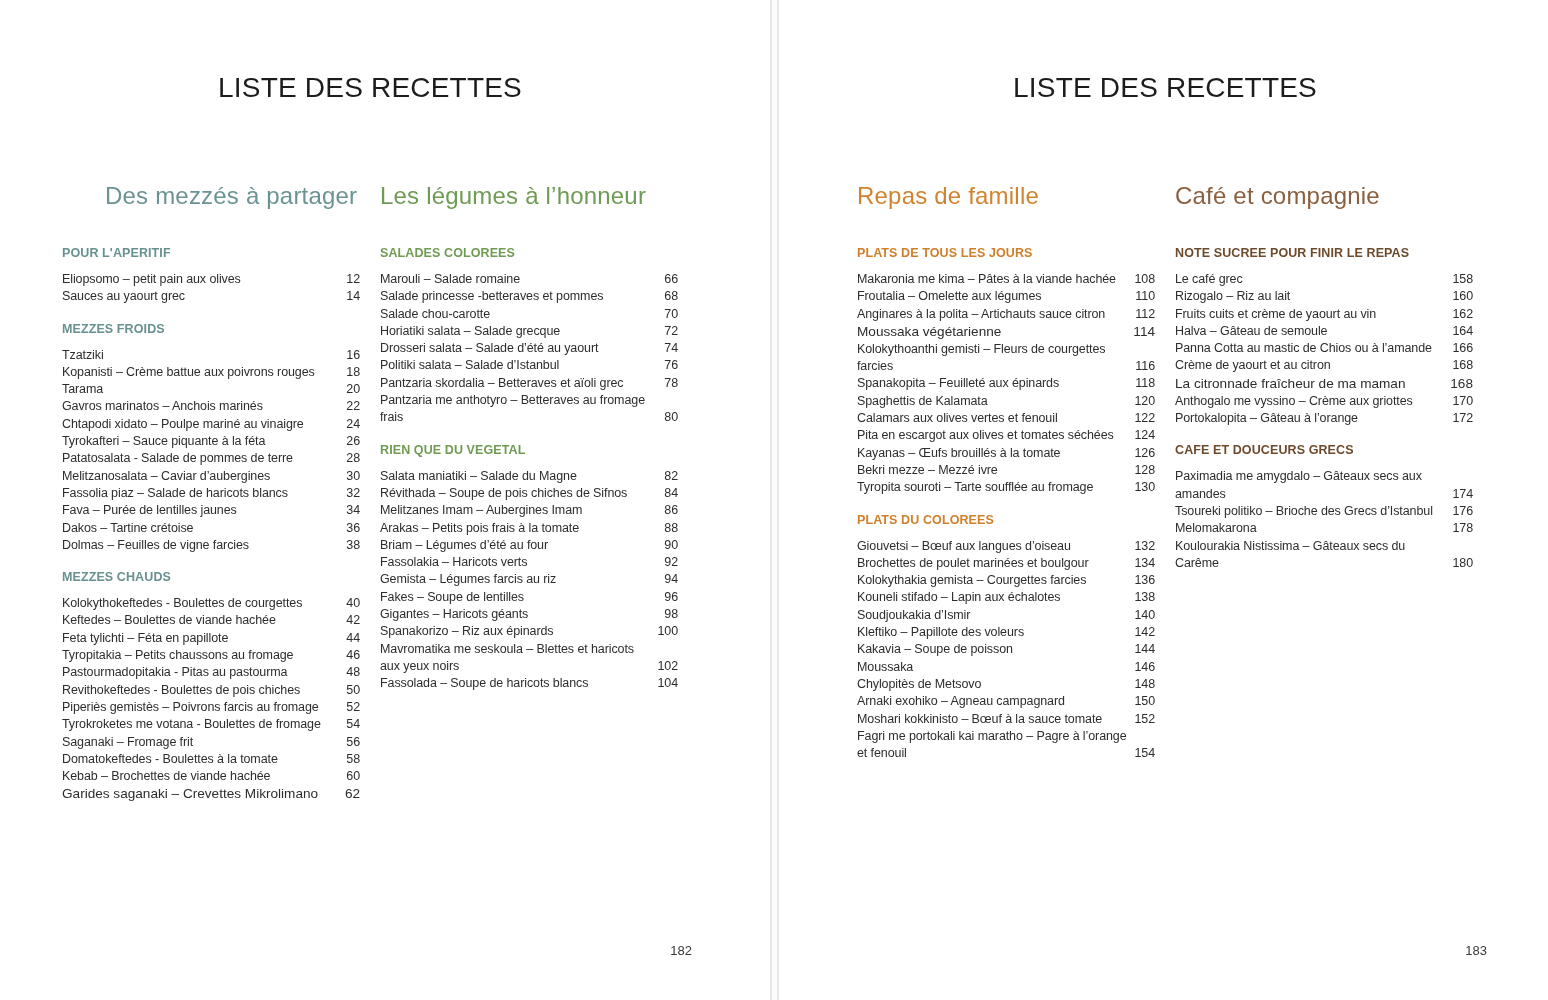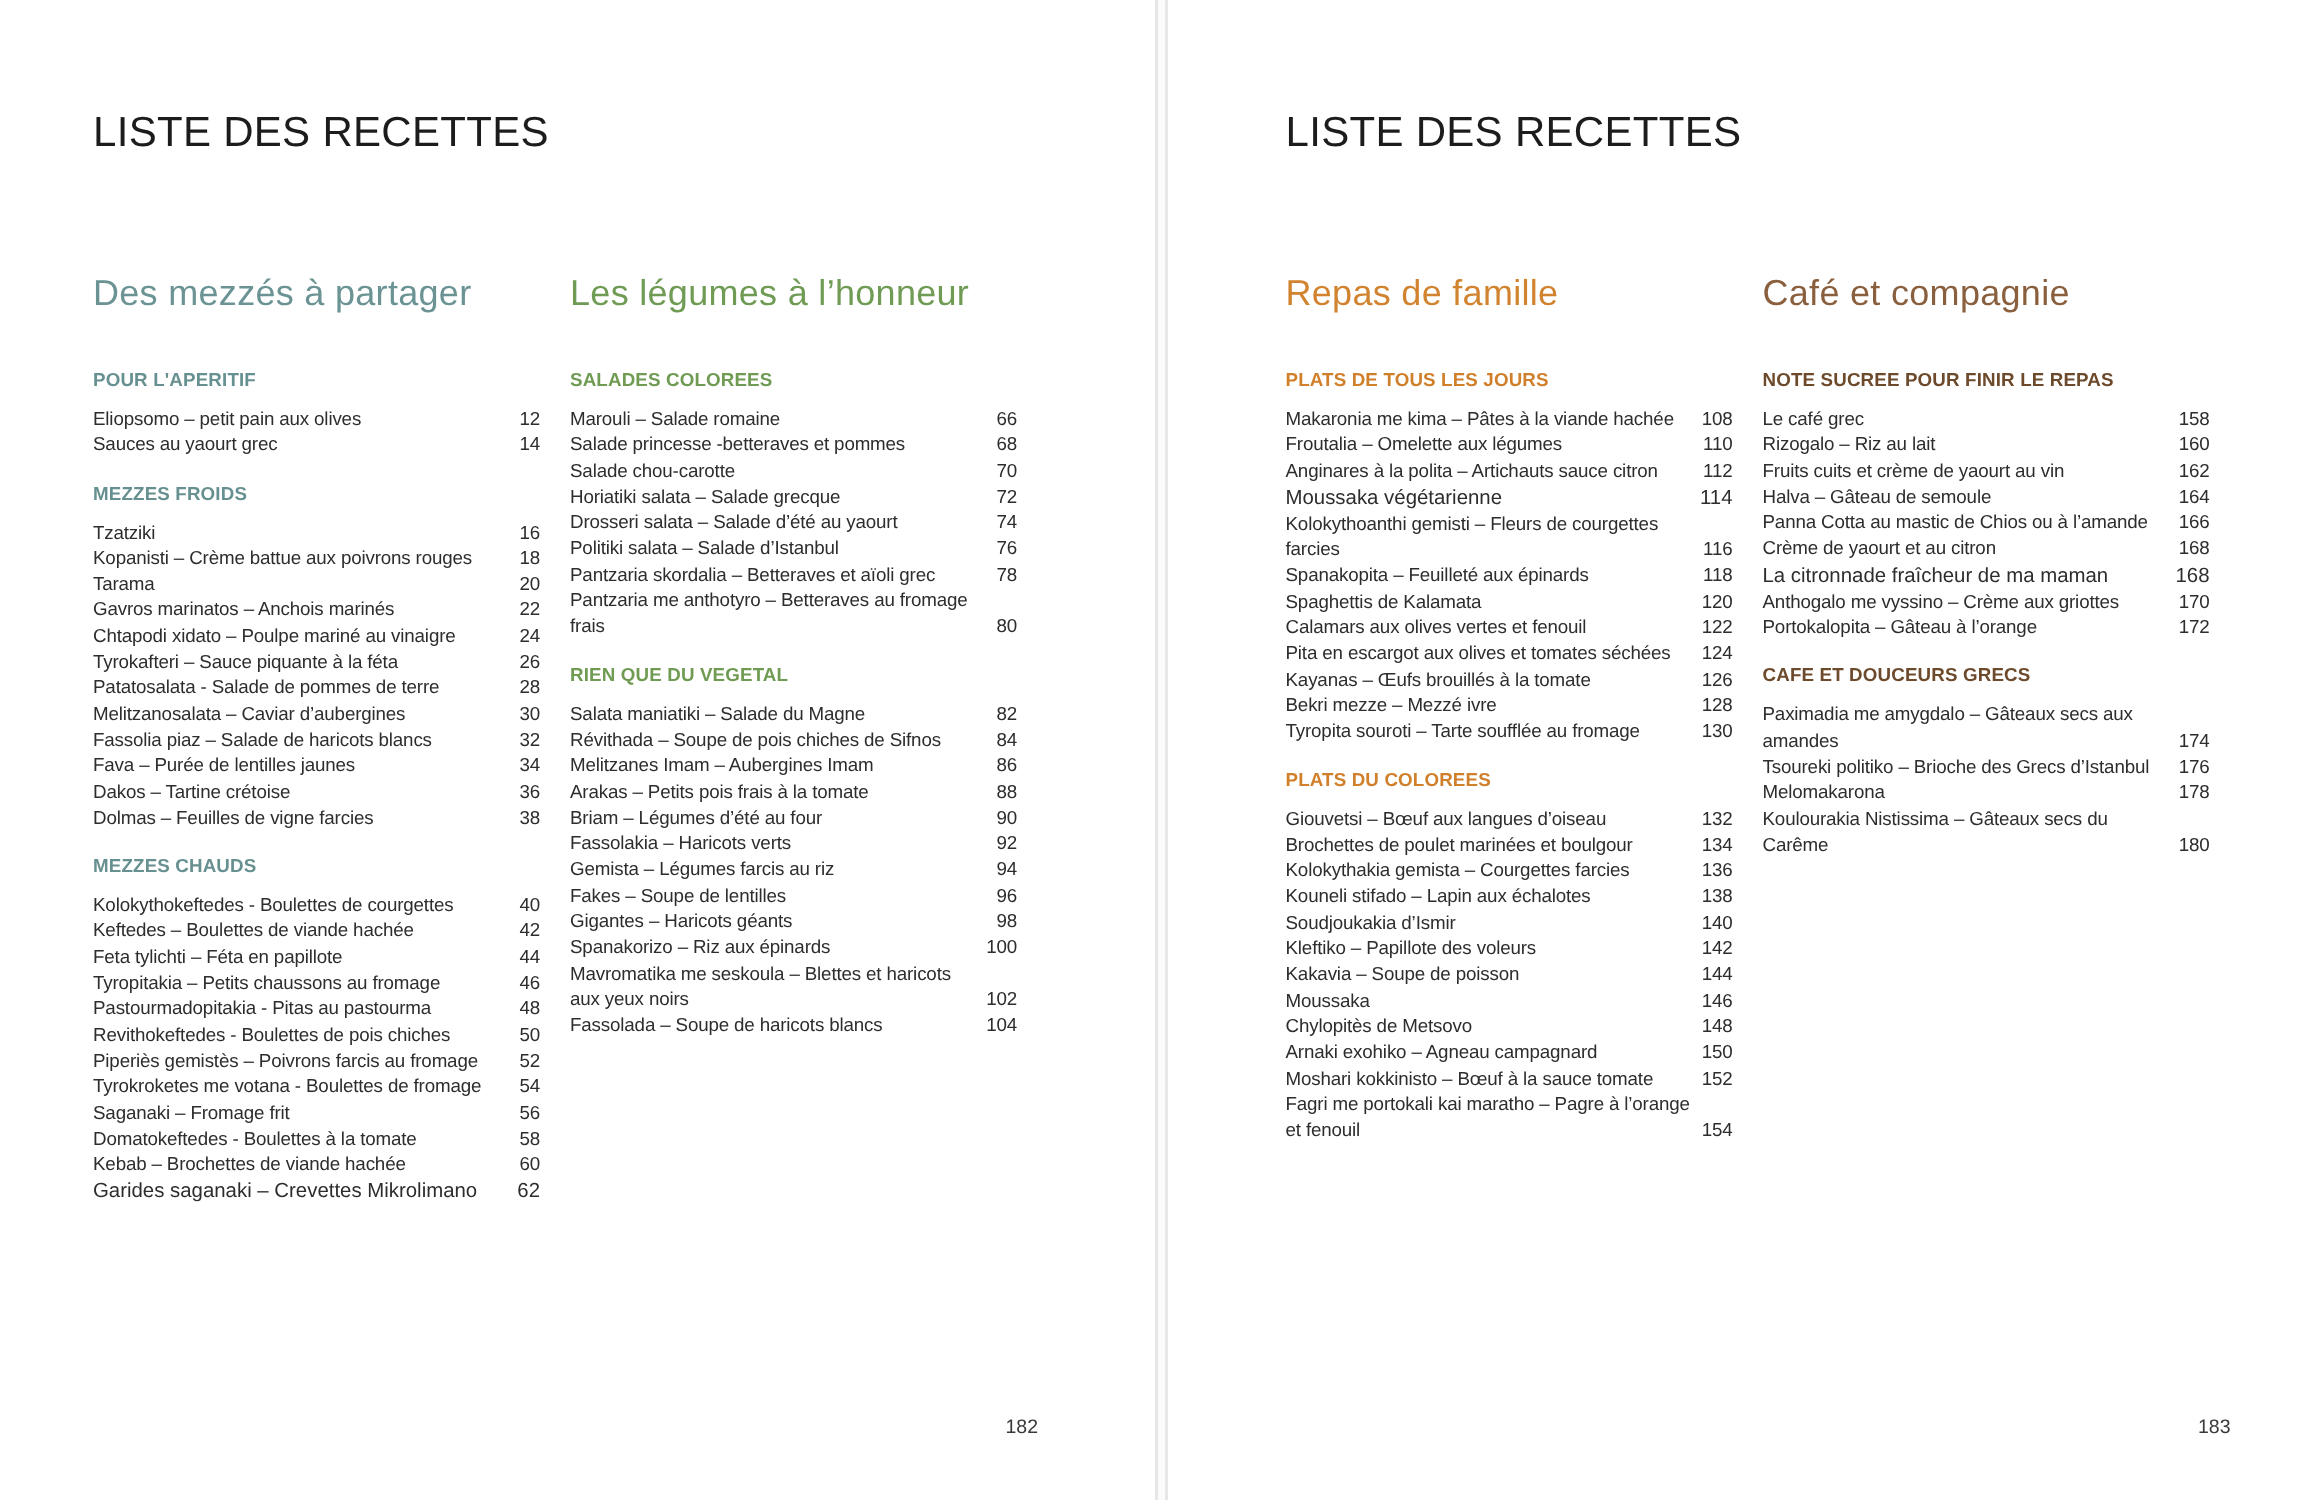--- a/index.html
+++ b/index.html
@@ -5,21 +5,21 @@
   html,body{margin:0;padding:0;background:#ffffff;}
   body{width:1548px;height:1000px;overflow:hidden;font-family:"Liberation Sans",sans-serif;}
   .spread{display:flex;width:1548px;height:1000px;background:#ffffff;}
   .page{position:relative;height:1000px;background:#ffffff;box-sizing:border-box;}
   .page-left{width:769px;}
   .page-right{width:767px;}
   .gutter{width:12px;height:1000px;background:linear-gradient(to right,#ffffff 0 1px,#e7e7e7 1px 3px,#fbfbfb 3px 8px,#e7e7e7 8px 10px,#ffffff 10px);}
   .content{width:616px;}
   .page-left .content{margin-left:62px;}
   .page-right .content{margin-left:76px;}
-  .page-title{margin:72px 0 0;font-size:28px;line-height:31px;font-weight:500;letter-spacing:0.2px;color:#1c1c1c;text-align:left;}
+  .page-title{margin:72px 0 0;font-size:28px;line-height:31px;font-weight:500;letter-spacing:0.2px;color:#1c1c1c;text-align:center;}
   .columns{display:flex;gap:20px;margin-top:78px;}
   .col{flex:1 1 0;min-width:0;}
   .col-heading{margin:0 0 34px;font-size:24px;line-height:30px;font-weight:400;letter-spacing:0.2px;}
   .section + .section{margin-top:15px;}
   .section-label{font-size:12.5px;font-weight:700;line-height:17px;margin:0 0 9px;letter-spacing:0.1px;}
   .item{display:flex;align-items:flex-end;gap:4px;font-size:12.5px;line-height:17.3px;letter-spacing:-0.1px;color:#2d2d2d;}
   .item .t{flex:1 1 auto;}
   .item .n{flex:0 0 auto;text-align:right;min-width:24px;}
   .item.alt{font-size:13.6px;line-height:18px;letter-spacing:0;}
   .folio{position:absolute;bottom:42px;font-size:13px;color:#3a3a3a;width:630px;text-align:right;}
@@ -29,21 +29,21 @@
 </head>
 <body>
 
 <div class="spread">
 
   <section class="page page-left">
     <div class="content">
       <h1 class="page-title">LISTE DES RECETTES</h1>
       <div class="columns">
           <div class="col">
-            <h2 class="col-heading" style="color: rgb(107, 147, 148);">Des mezzés à partager</h2>
+            <h2 class="col-heading" style="color: rgb(107, 147, 148); margin-left: 43px;">Des mezzés à partager</h2>
             <div class="section">
               <div class="section-label" style="color: rgb(103, 144, 144);">POUR L'APERITIF</div>
               <div class="item">
                 <span class="t">Eliopsomo – petit pain aux olives</span>
                 <span class="n">12</span>
               </div>
               <div class="item">
                 <span class="t">Sauces au yaourt grec</span>
                 <span class="n">14</span>
               </div>

